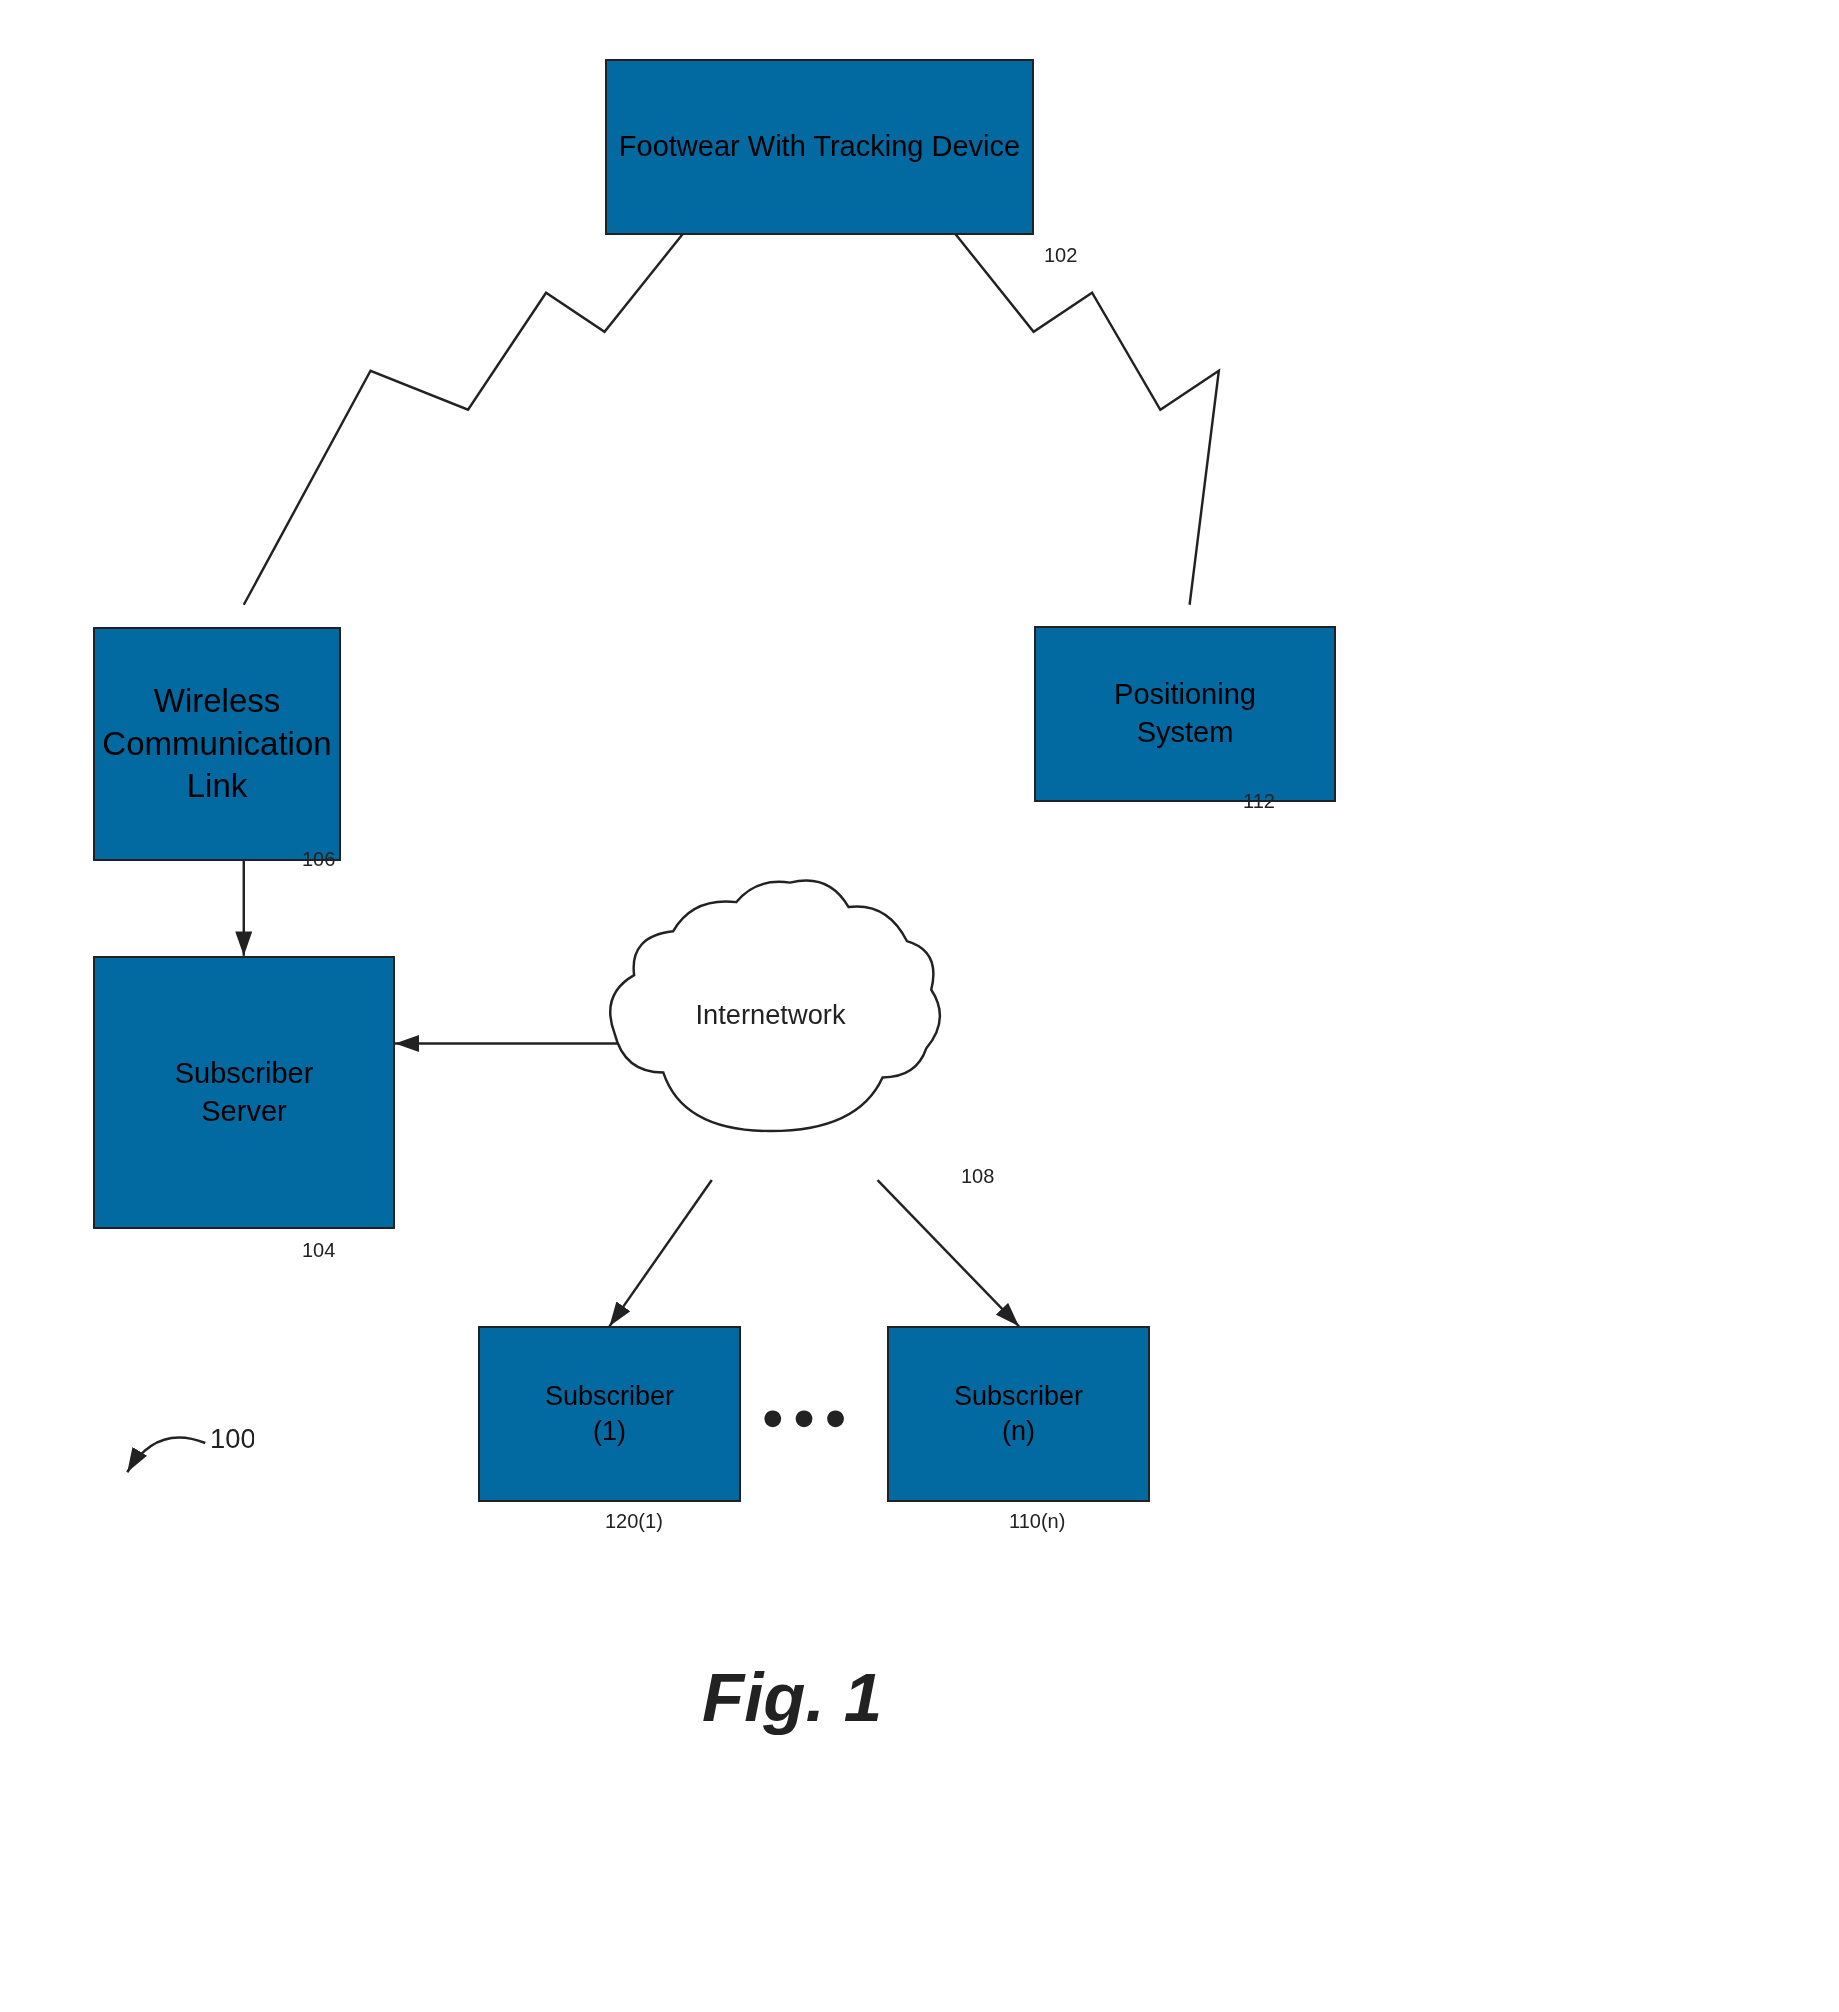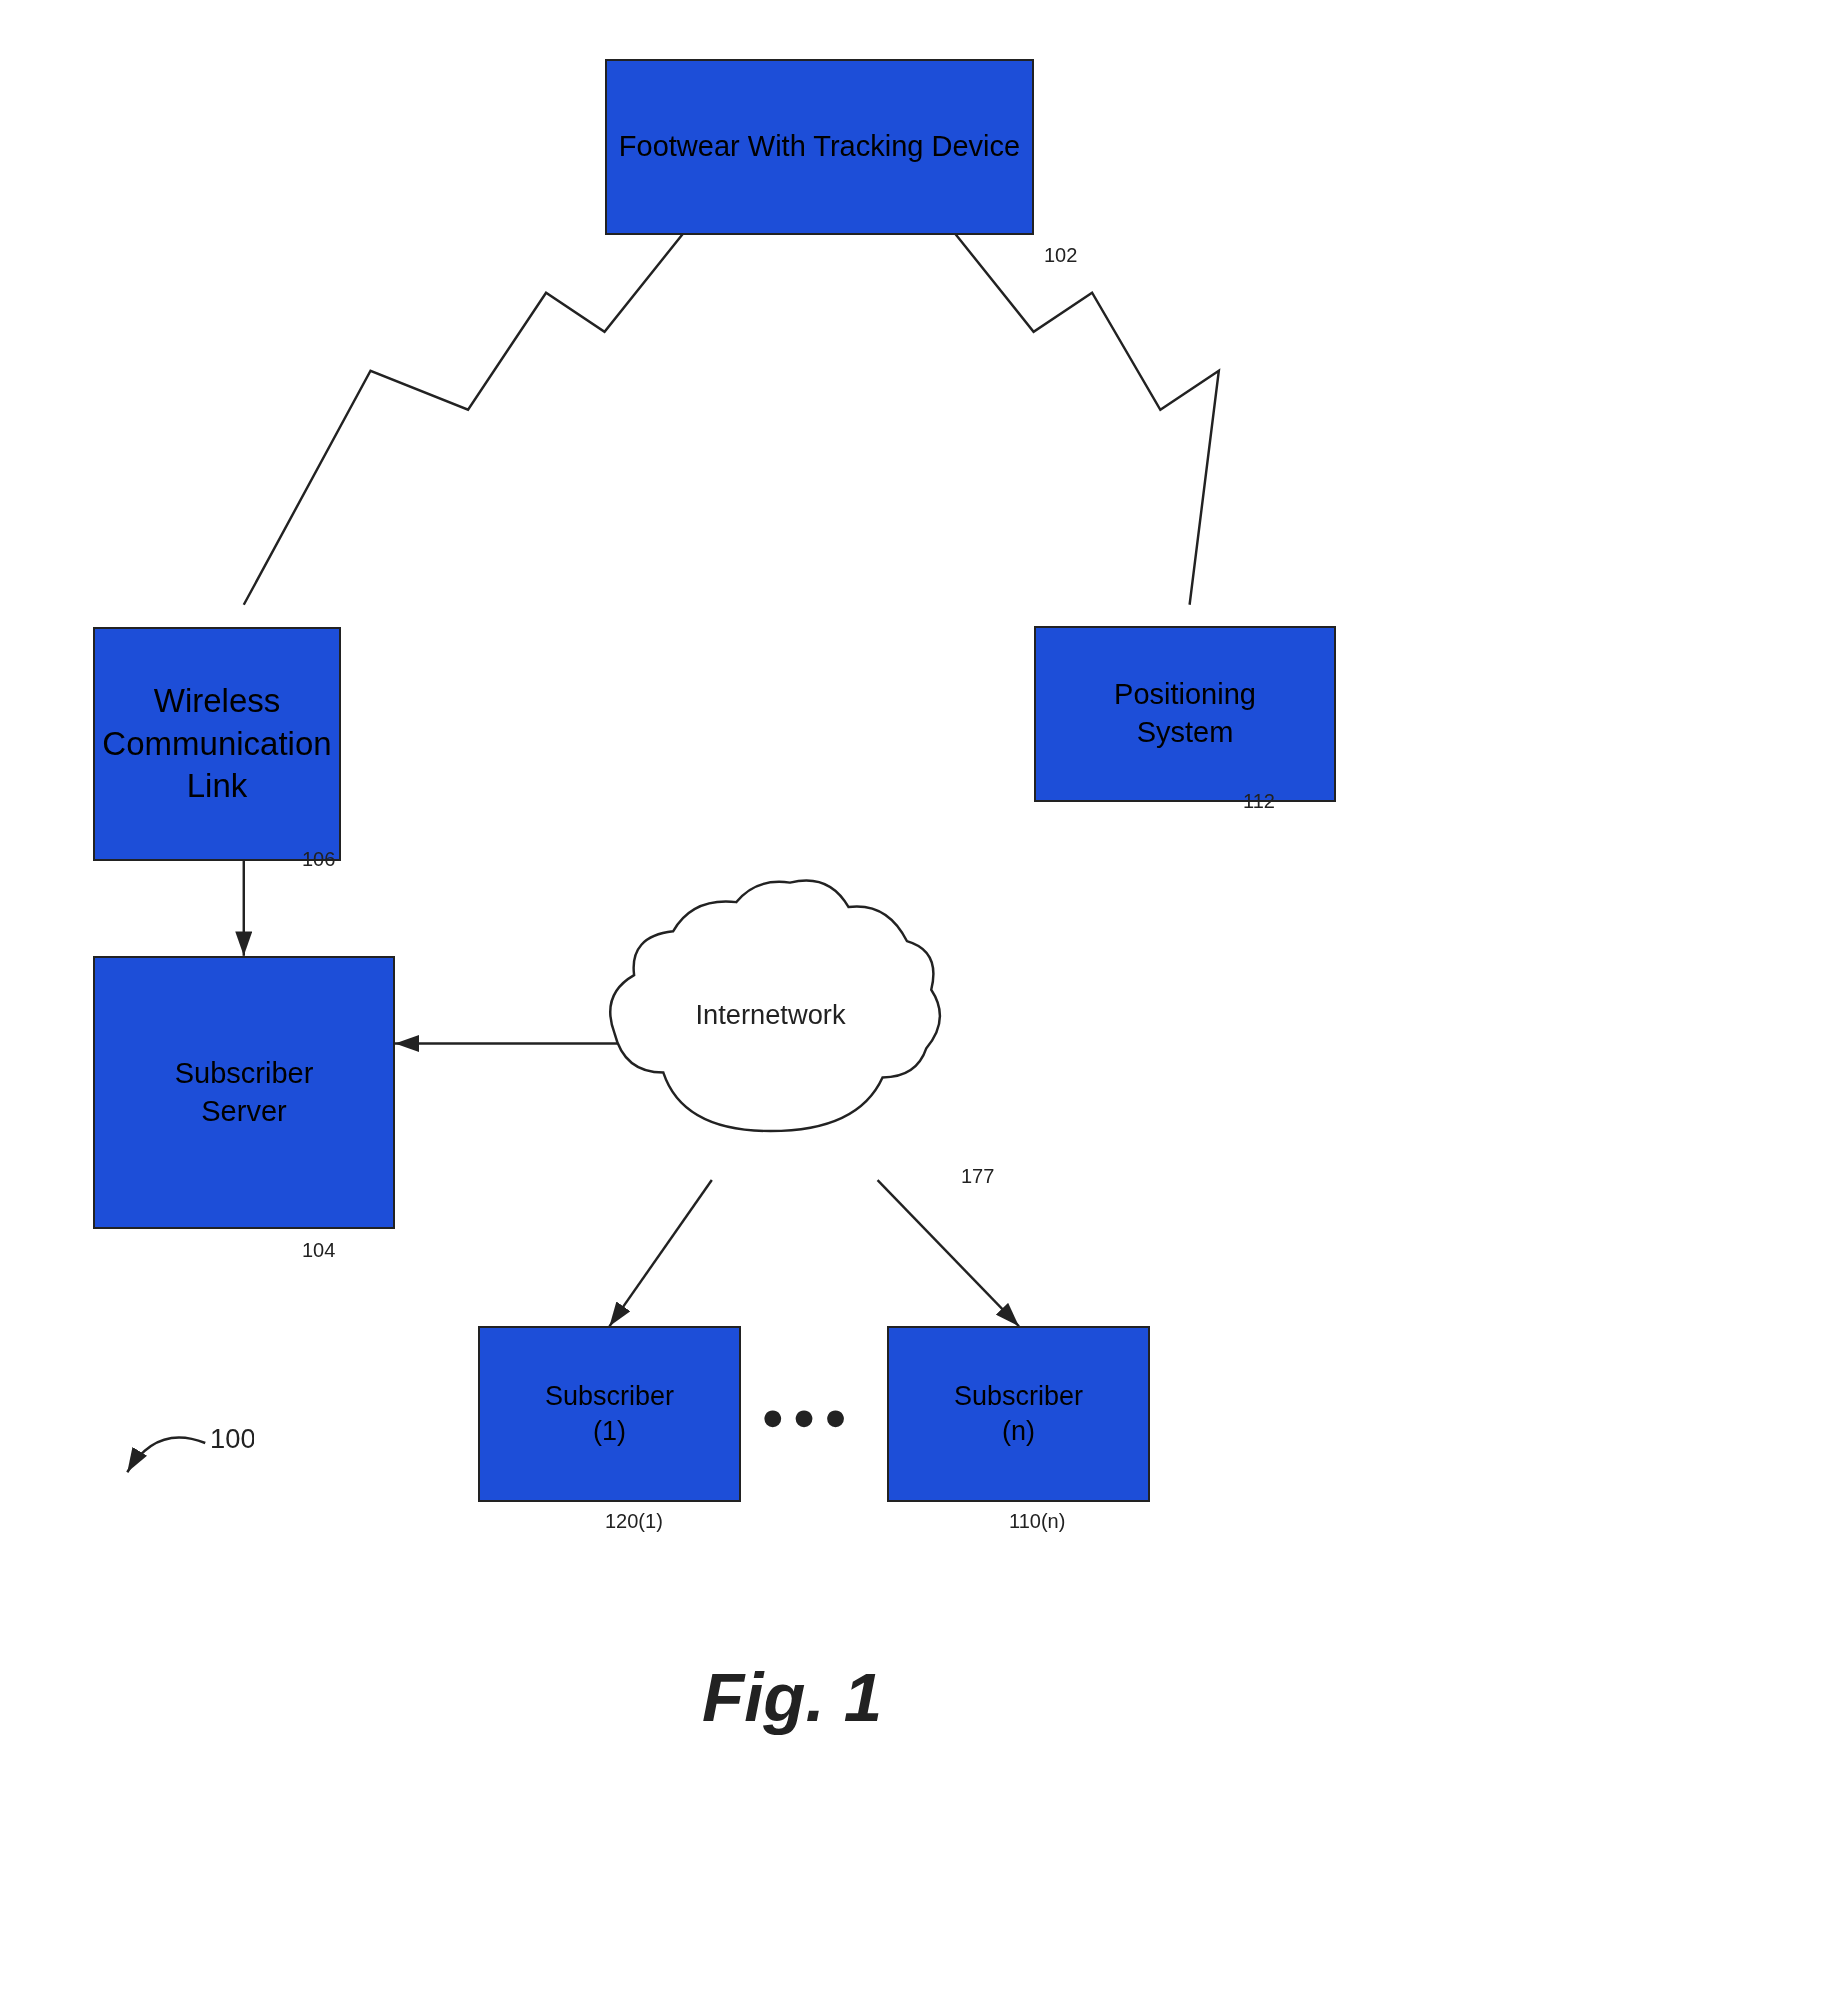--- a/index.html
+++ b/index.html
@@ -13,21 +13,21 @@
     }
     .diagram-container {
       position: absolute;
       top: 0; left: 0;
       width: 1839px;
       height: 2013px;
     }
     .box {
       position: absolute;
       border: 2.4px solid #222;
-      background: #1d4ed8;
+      background: #0369a1;
       display: flex;
       align-items: center;
       justify-content: center;
       text-align: center;
       font-size: 27px;
       line-height: 1.3;
     }
     .label {
       position: absolute;
       font-size: 20px;
@@ -110,21 +110,21 @@
                Q 175 10 210 15 
                Q 250 5 270 40 
                Q 310 35 330 75 
                Q 365 85 355 125 
                Q 375 155 350 185 
                Q 340 215 305 215 
                Q 280 270 190 270 Z" fill="white" stroke="#222" stroke-width="2.5"></path>
       <text x="190" y="160" text-anchor="middle" font-size="28" font-family="Arial" fill="#222">Internetwork</text>
     </svg>
   </div>
-  <div class="label" style="left:961px; top:1165px;">177</div>
+  <div class="label" style="left:961px; top:1165px;">108</div>
 
   <div class="box" style="left:478px; top:1326px; width:263px; height:176px; font-size:27px;">
     <span>Subscriber<br>(1)</span>
   </div>
   <div class="label" style="left:605px; top:1510px;">120(1)</div>
 
   <div style="position:absolute; left:761px; top:1395px; font-size:39px; letter-spacing:7.8px; color:#222;">
     ●●●
   </div>
 

